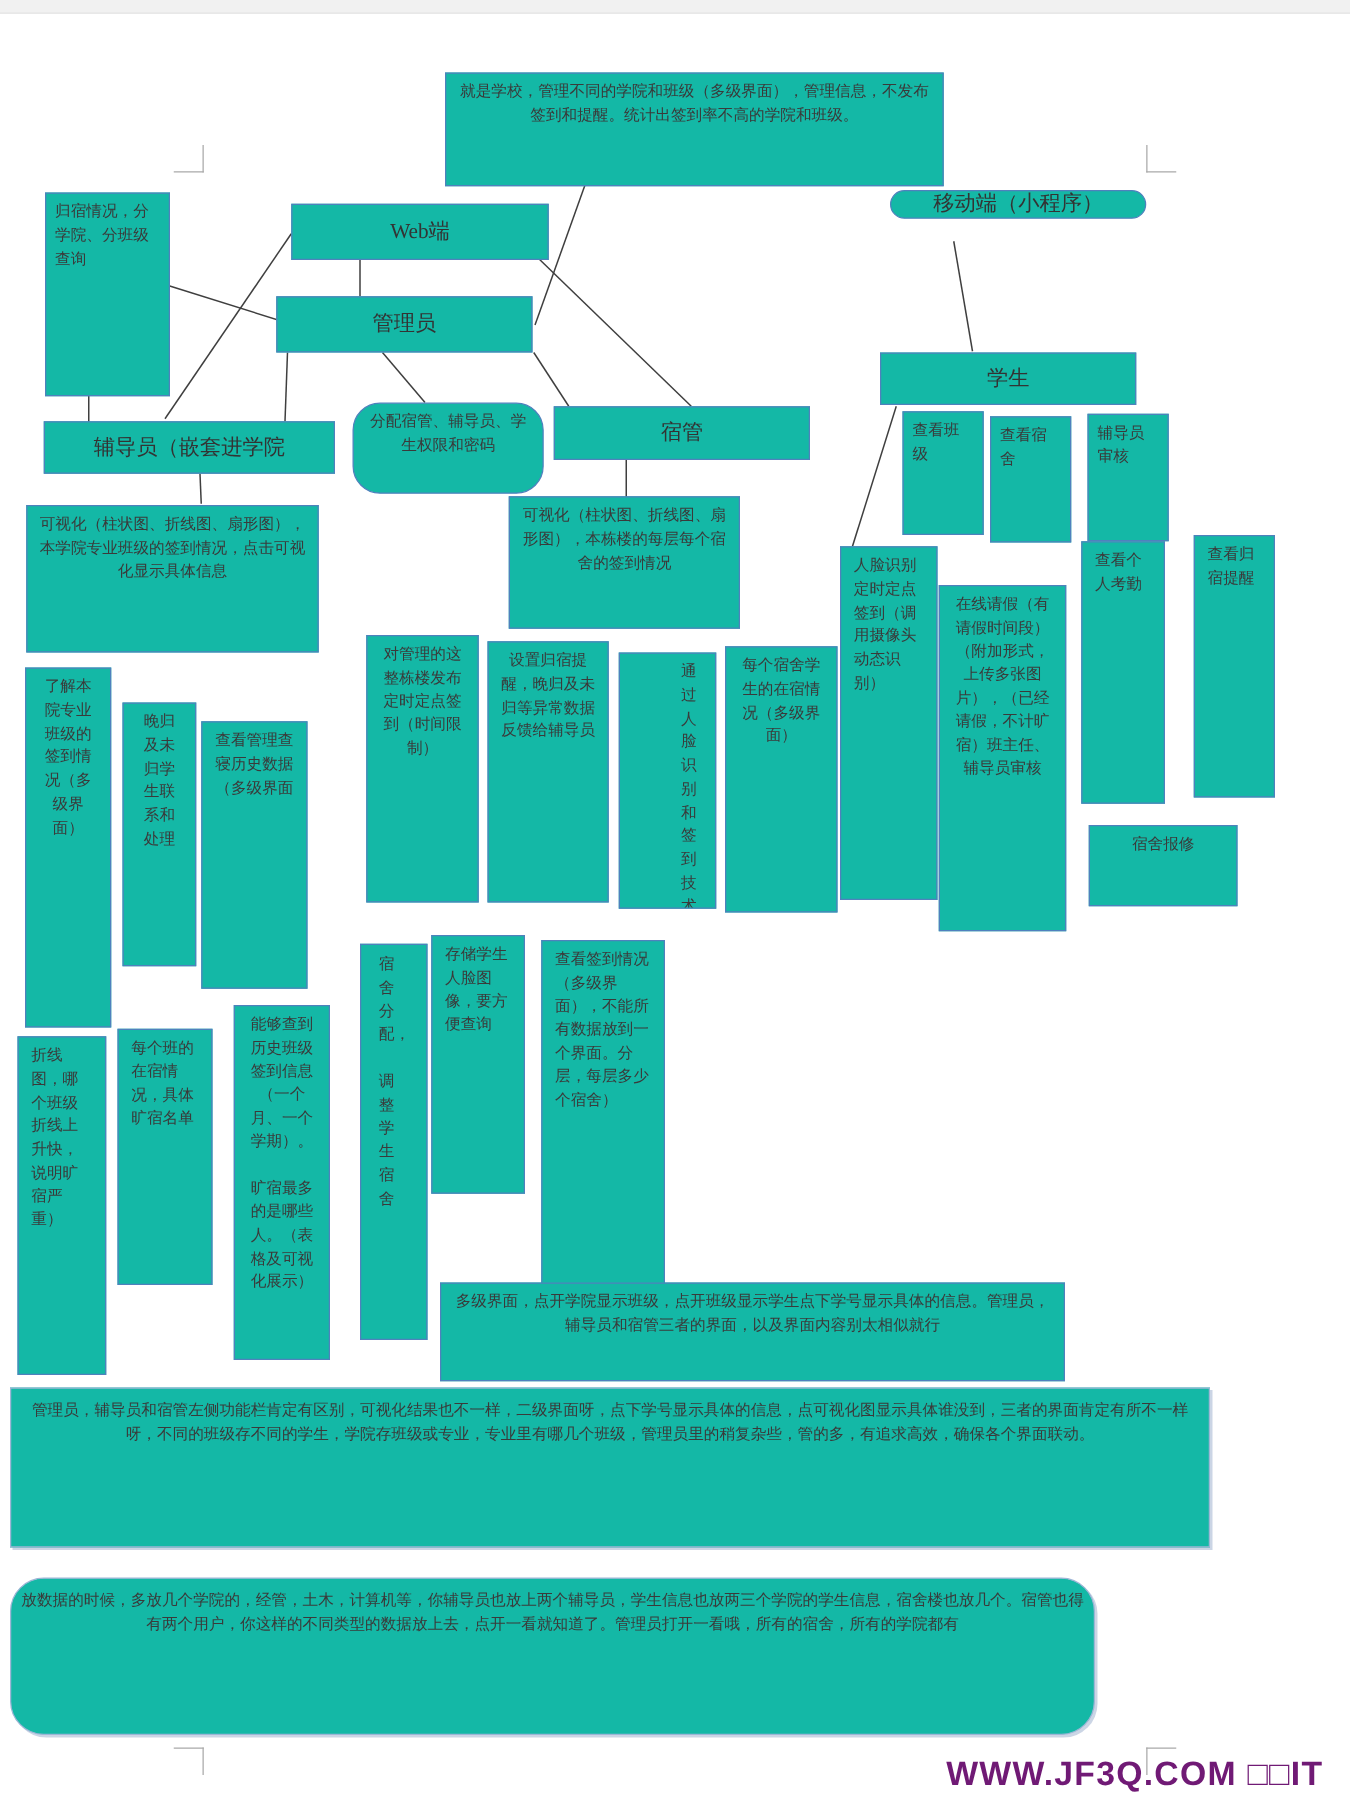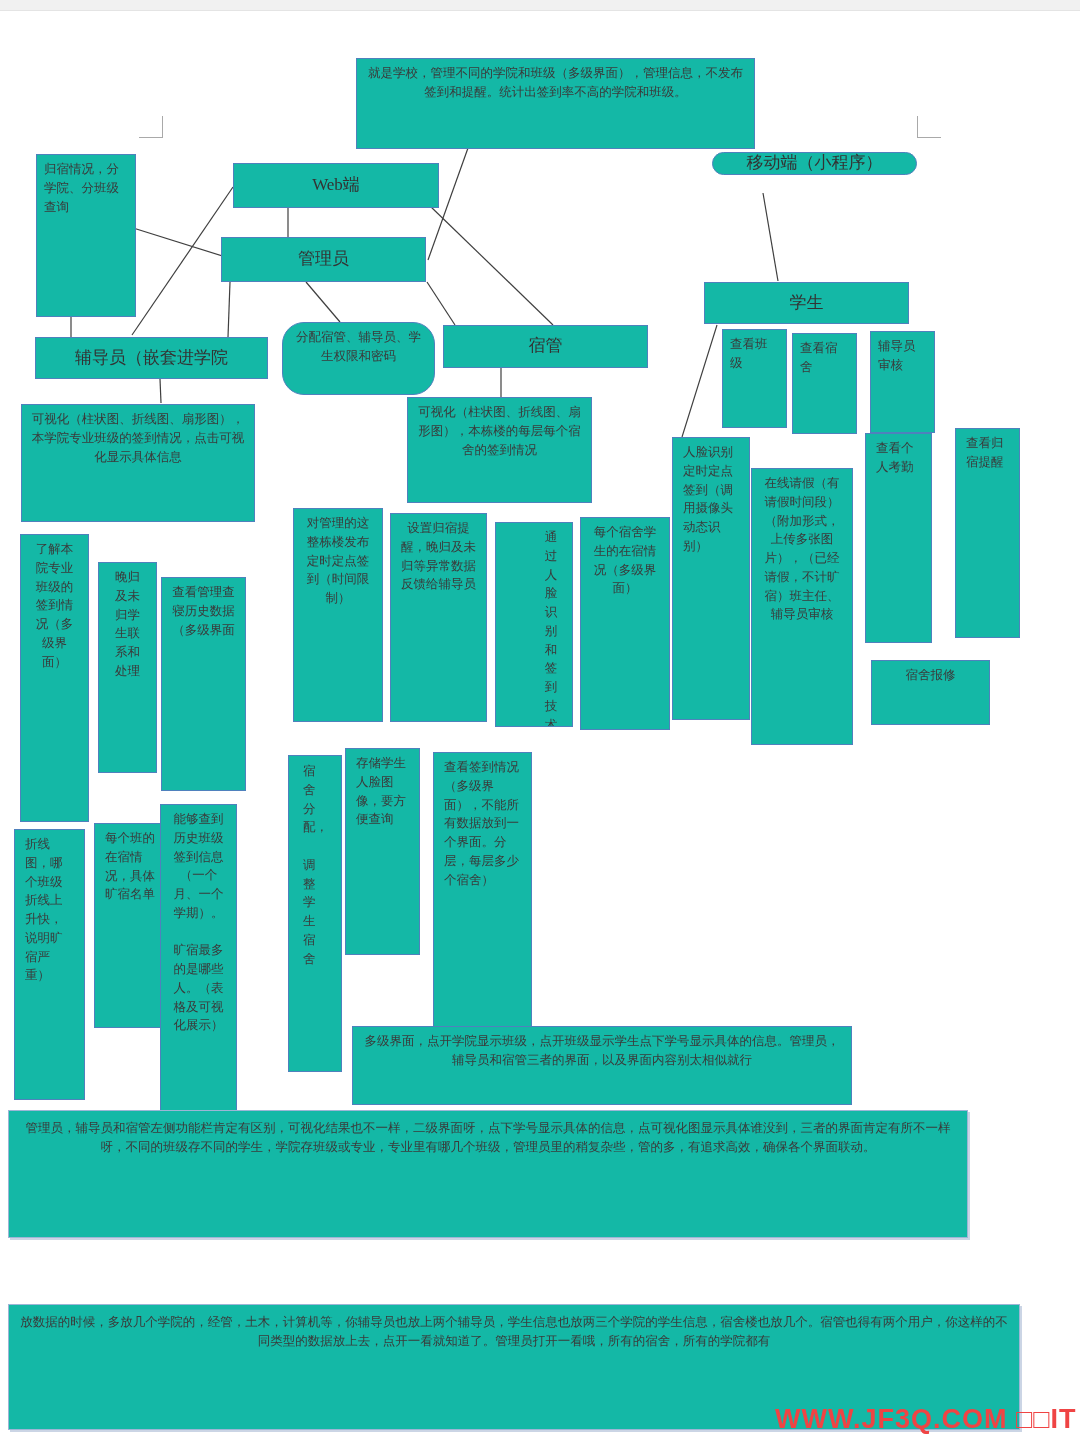--- a/index.html
+++ b/index.html
@@ -29,23 +29,23 @@
     border-color:#9db5d6;
     box-shadow:2px 2px 0 rgba(160,178,208,0.55);
     padding-top:8px;
   }
   .corner{position:absolute;width:24px;height:22px;box-sizing:border-box;}
   .corner.tl{border-right:1px solid #a9a9a9;border-bottom:1px solid #a9a9a9;}
   .corner.tr{border-left:1px solid #a9a9a9;border-bottom:1px solid #a9a9a9;}
   .corner.bl{border-right:1px solid #a9a9a9;border-top:1px solid #a9a9a9;}
   .corner.br{border-left:1px solid #a9a9a9;border-top:1px solid #a9a9a9;}
   .watermark{
-    position:absolute;left:775px;top:1404px;width:300px;
+    position:absolute;left:757px;top:1404px;width:300px;
     font-size:27px;font-weight:bold;letter-spacing:1px;
-    color:#ef4444;white-space:nowrap;
+    color:#701a75;white-space:nowrap;
   }
 </style>
 </head>
 <body>
 
 <div class="topbar"></div>
 
 <div class="corner tl" style="left:139px;top:116px;"></div>
 <div class="corner tr" style="left:917px;top:116px;"></div>
 <div class="corner bl" style="left:139px;top:1398px;"></div>
@@ -97,27 +97,27 @@
 <div class="node tight" style="left:98px;top:562px;width:59px;height:211px;">晚归及未归学生联系和处理</div>
 <div class="node tight" style="left:161px;top:577px;width:85px;height:214px;">查看管理查寝历史数据（多级界面</div>
 
 <div class="node tight" style="left:293px;top:508px;width:90px;height:214px;">对管理的这整栋楼发布定时定点签到（时间限制）</div>
 <div class="node tight" style="left:390px;top:513px;width:97px;height:209px;">设置归宿提醒，晚归及未归等异常数据反馈给辅导员</div>
 <div class="node tight" style="left:495px;top:522px;width:78px;height:205px;padding-left:44px;">通过人脸识别和签到技术完成每晚查宿</div>
 <div class="node tight" style="left:580px;top:517px;width:90px;height:213px;">每个宿舍学生的在宿情况（多级界面）</div>
 
 <div class="node left tight" style="left:14px;top:829px;width:71px;height:271px;">折线图，哪个班级折线上升快，说明旷宿严重）</div>
 <div class="node left tight" style="left:94px;top:823px;width:76px;height:205px;">每个班的在宿情况，具体旷宿名单</div>
-<div class="node pre tight" style="left:160px;top:804px;width:77px;height:320px;">能够查到历史班级签到信息（一个月、一个学期）。
+<div class="node pre tight" style="left:187px;top:804px;width:77px;height:284px;">能够查到历史班级签到信息（一个月、一个学期）。
 
 旷宿最多的是哪些人。（表格及可视化展示）</div>
 
 <div class="node left pre narrow" style="left:288px;top:755px;width:54px;height:317px;">宿舍分配，
 
 调整学生宿舍</div>
 <div class="node left tight" style="left:345px;top:748px;width:75px;height:207px;">存储学生人脸图像，要方便查询</div>
 <div class="node left tight" style="left:433px;top:752px;width:99px;height:277px;">查看签到情况（多级界面），不能所有数据放到一个界面。分层，每层多少个宿舍）</div>
 
 <div class="node" style="left:352px;top:1026px;width:500px;height:79px;">多级界面，点开学院显示班级，点开班级显示学生点下学号显示具体的信息。管理员，辅导员和宿管三者的界面，以及界面内容别太相似就行</div>
 <div class="node bignote" style="left:8px;top:1110px;width:960px;height:128px;">管理员，辅导员和宿管左侧功能栏肯定有区别，可视化结果也不一样，二级界面呀，点下学号显示具体的信息，点可视化图显示具体谁没到，三者的界面肯定有所不一样呀，不同的班级存不同的学生，学院存班级或专业，专业里有哪几个班级，管理员里的稍复杂些，管的多，有追求高效，确保各个界面联动。</div>
-<div class="node bignote" style="left:8px;top:1304px;width:1012px;height:126px;">放数据的时候，多放几个学院的，经管，土木，计算机等，你辅导员也放上两个辅导员，学生信息也放两三个学院的学生信息，宿舍楼也放几个。宿管也得有两个用户，你这样的不同类型的数据放上去，点开一看就知道了。管理员打开一看哦，所有的宿舍，所有的学院都有</div>
+<div class="node bignote" style="left:8px;top:1262px;width:868px;height:126px;border-radius:27px;">放数据的时候，多放几个学院的，经管，土木，计算机等，你辅导员也放上两个辅导员，学生信息也放两三个学院的学生信息，宿舍楼也放几个。宿管也得有两个用户，你这样的不同类型的数据放上去，点开一看就知道了。管理员打开一看哦，所有的宿舍，所有的学院都有</div>
 
 <div class="watermark">WWW.JF3Q.COM □□IT</div>
 
 </body></html>

